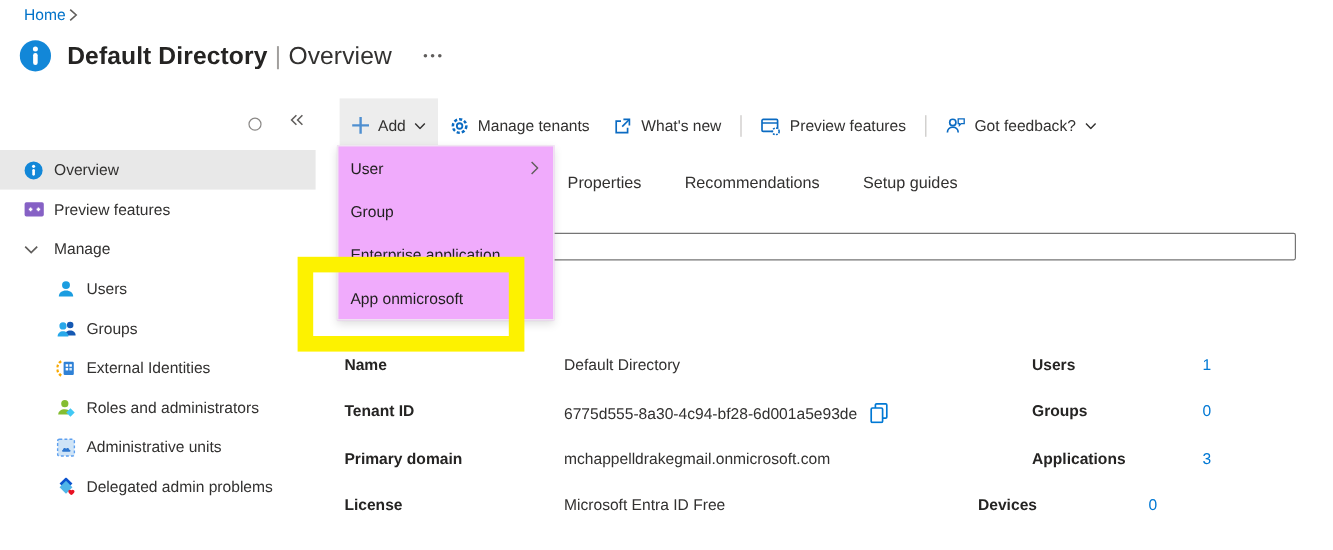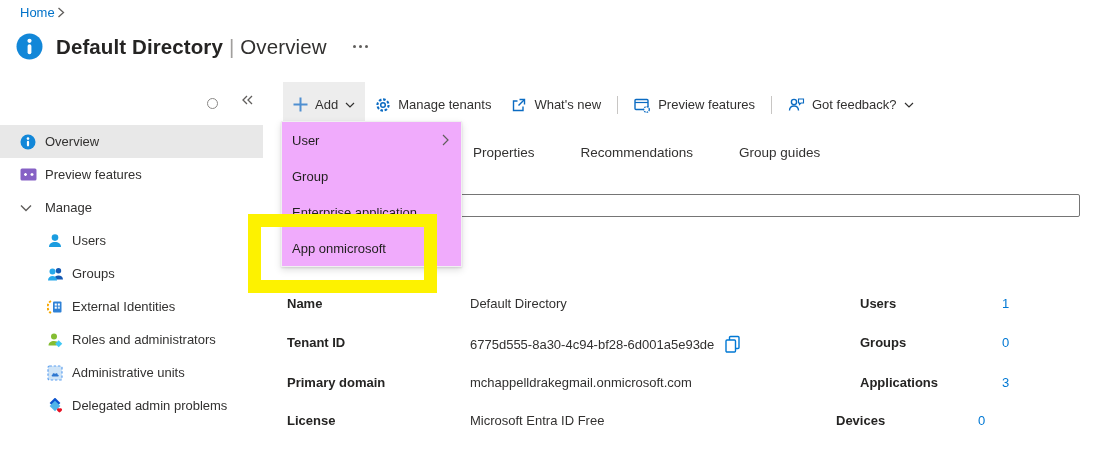--- a/index.html
+++ b/index.html
@@ -26,21 +26,21 @@
     font-size:13px; color:#323130; background:transparent; border:none; cursor:pointer;
     font-family:inherit; white-space:nowrap; }
   .tb-btn.active { background:#ededed; }
   .tb-sep { width:1px; height:18px; background:#c8c6c4; margin:0 6px; }
   .icon-circle { position:absolute; left:207px; top:98px; width:11px; height:11px;
     border:1.4px solid #8a8886; border-radius:50%; cursor:pointer; }
   .collapse-btn { position:absolute; left:238px; top:92px; background:none; border:none;
     cursor:pointer; padding:2px; }
 
   
-  .tabs { left:473px; top:143px; display:flex; gap:46px; }
+  .tabs { left:473px; top:143px; display:flex; gap:36px; }
   .tab { font-size:13.5px; color:#323130; background:none; border:none; cursor:pointer;
     font-family:inherit; padding:2px 0; }
 
   
   .search-input { left:455px; top:194px; width:625px; height:23px; border:1px solid #757575;
     background:#fff; font-family:inherit; font-size:13px; padding:0 8px; border-radius:2px; }
 
   
   .sidebar { left:0; top:125px; width:263px; }
   .side-item { display:flex; align-items:center; height:33px; padding-left:20px; gap:8px;
@@ -149,21 +149,21 @@
     <span>Got feedback?</span>
     <svg width="10" height="6" viewBox="0 0 10 6">
       <polyline points="1,1 5,5 9,1" fill="none" stroke="#323130" stroke-width="1.2"></polyline>
     </svg>
   </button>
 </div>
 
 <div class="abs tabs">
   <button class="tab">Properties</button>
   <button class="tab">Recommendations</button>
-  <button class="tab">Group guides</button>
+  <button class="tab">Setup guides</button>
 </div>
 
 <input class="abs search-input" type="text" value="" style="">
 
 <nav class="abs sidebar">
   <div class="side-item selected">
     <span class="icon16">
         <svg width="16" height="16" viewBox="0 0 16 16">
       <circle cx="8" cy="8" r="7.5" fill="#1287d8"></circle>
           <circle cx="8" cy="4.6" r="1.3" fill="#fff"></circle>
@@ -284,21 +284,21 @@
   <a class="stat-value">1</a>
 </div>
 <div class="prop-row stat-col" style="left:860px; top:335px;">
   <span class="prop-label">Groups</span>
   <a class="stat-value">0</a>
 </div>
 <div class="prop-row stat-col" style="left:860px; top:375px;">
   <span class="prop-label">Applications</span>
   <a class="stat-value">3</a>
 </div>
-<div class="prop-row stat-col" style="left:836px; top:413px;">
+<div class="prop-row stat-col" style="left:815px; top:413px;">
   <span class="prop-label">Devices</span>
   <a class="stat-value">0</a>
 </div>
 
 <div class="abs dropdown">
   <div class="menu-item">
     <span>User</span>
     <svg width="7" height="12" viewBox="0 0 7 12">
       <polyline points="1,1 6,6 1,11" fill="none" stroke="#605e5c" stroke-width="1.2"></polyline>
     </svg>

